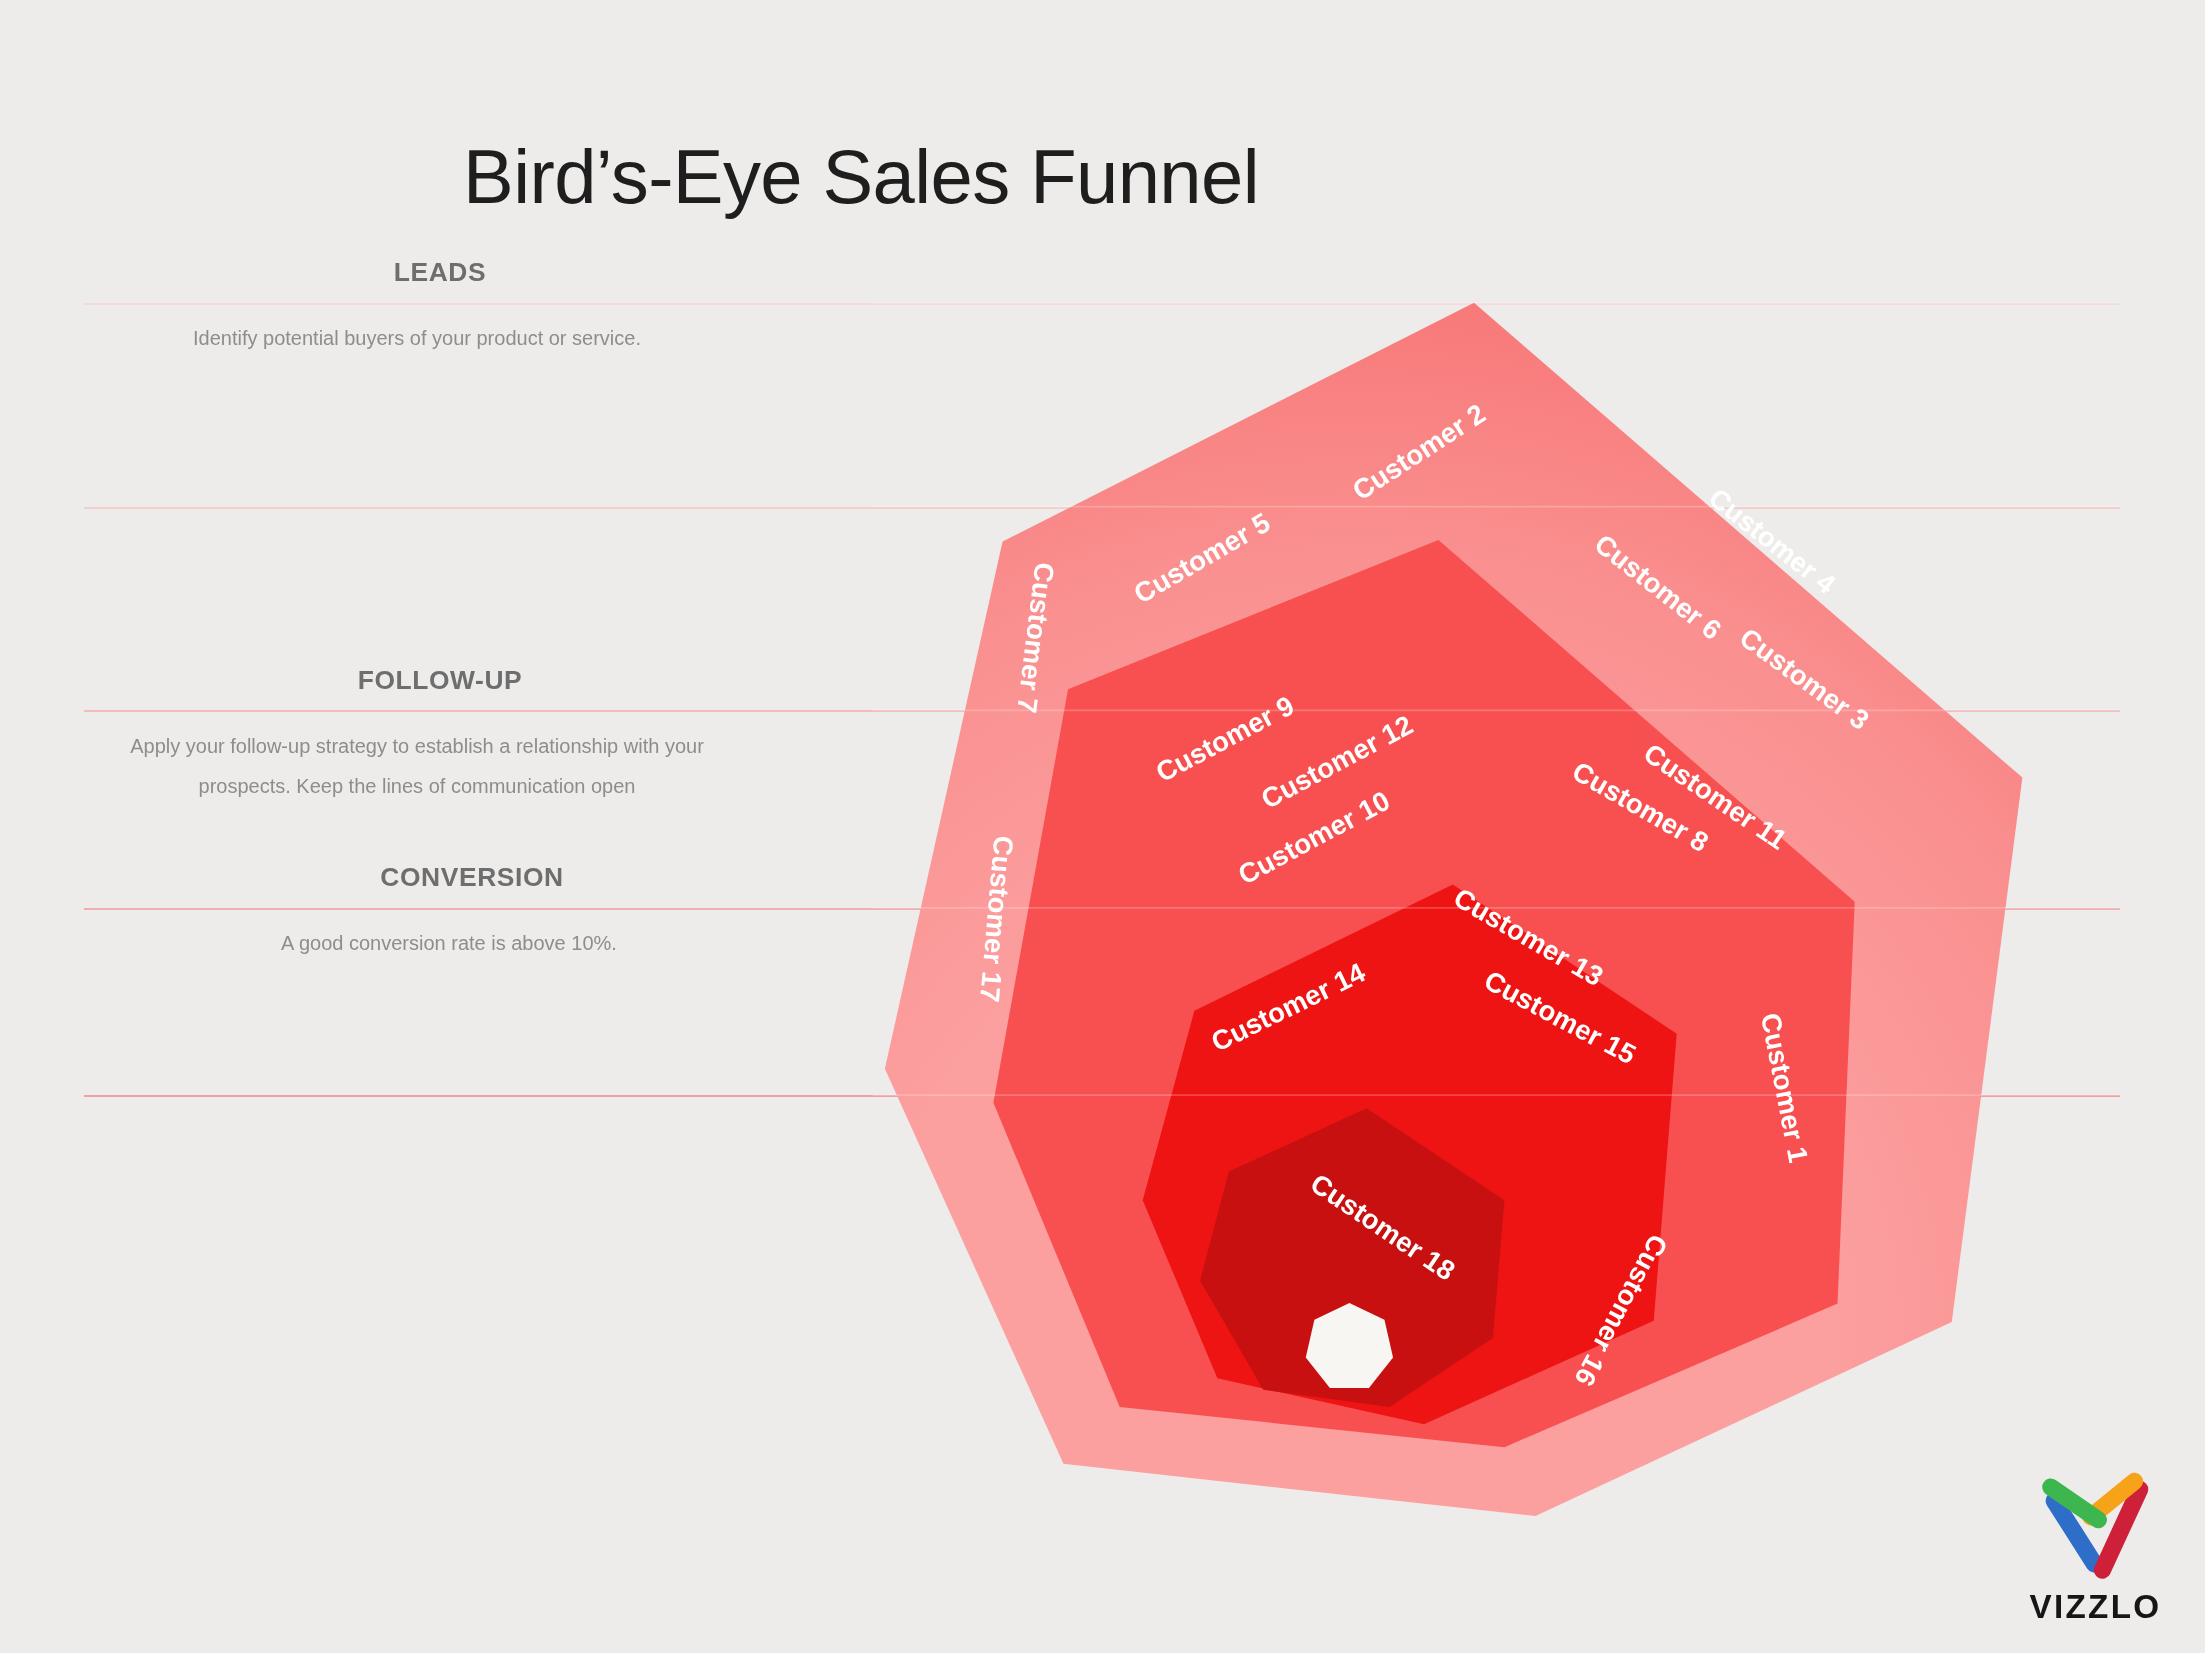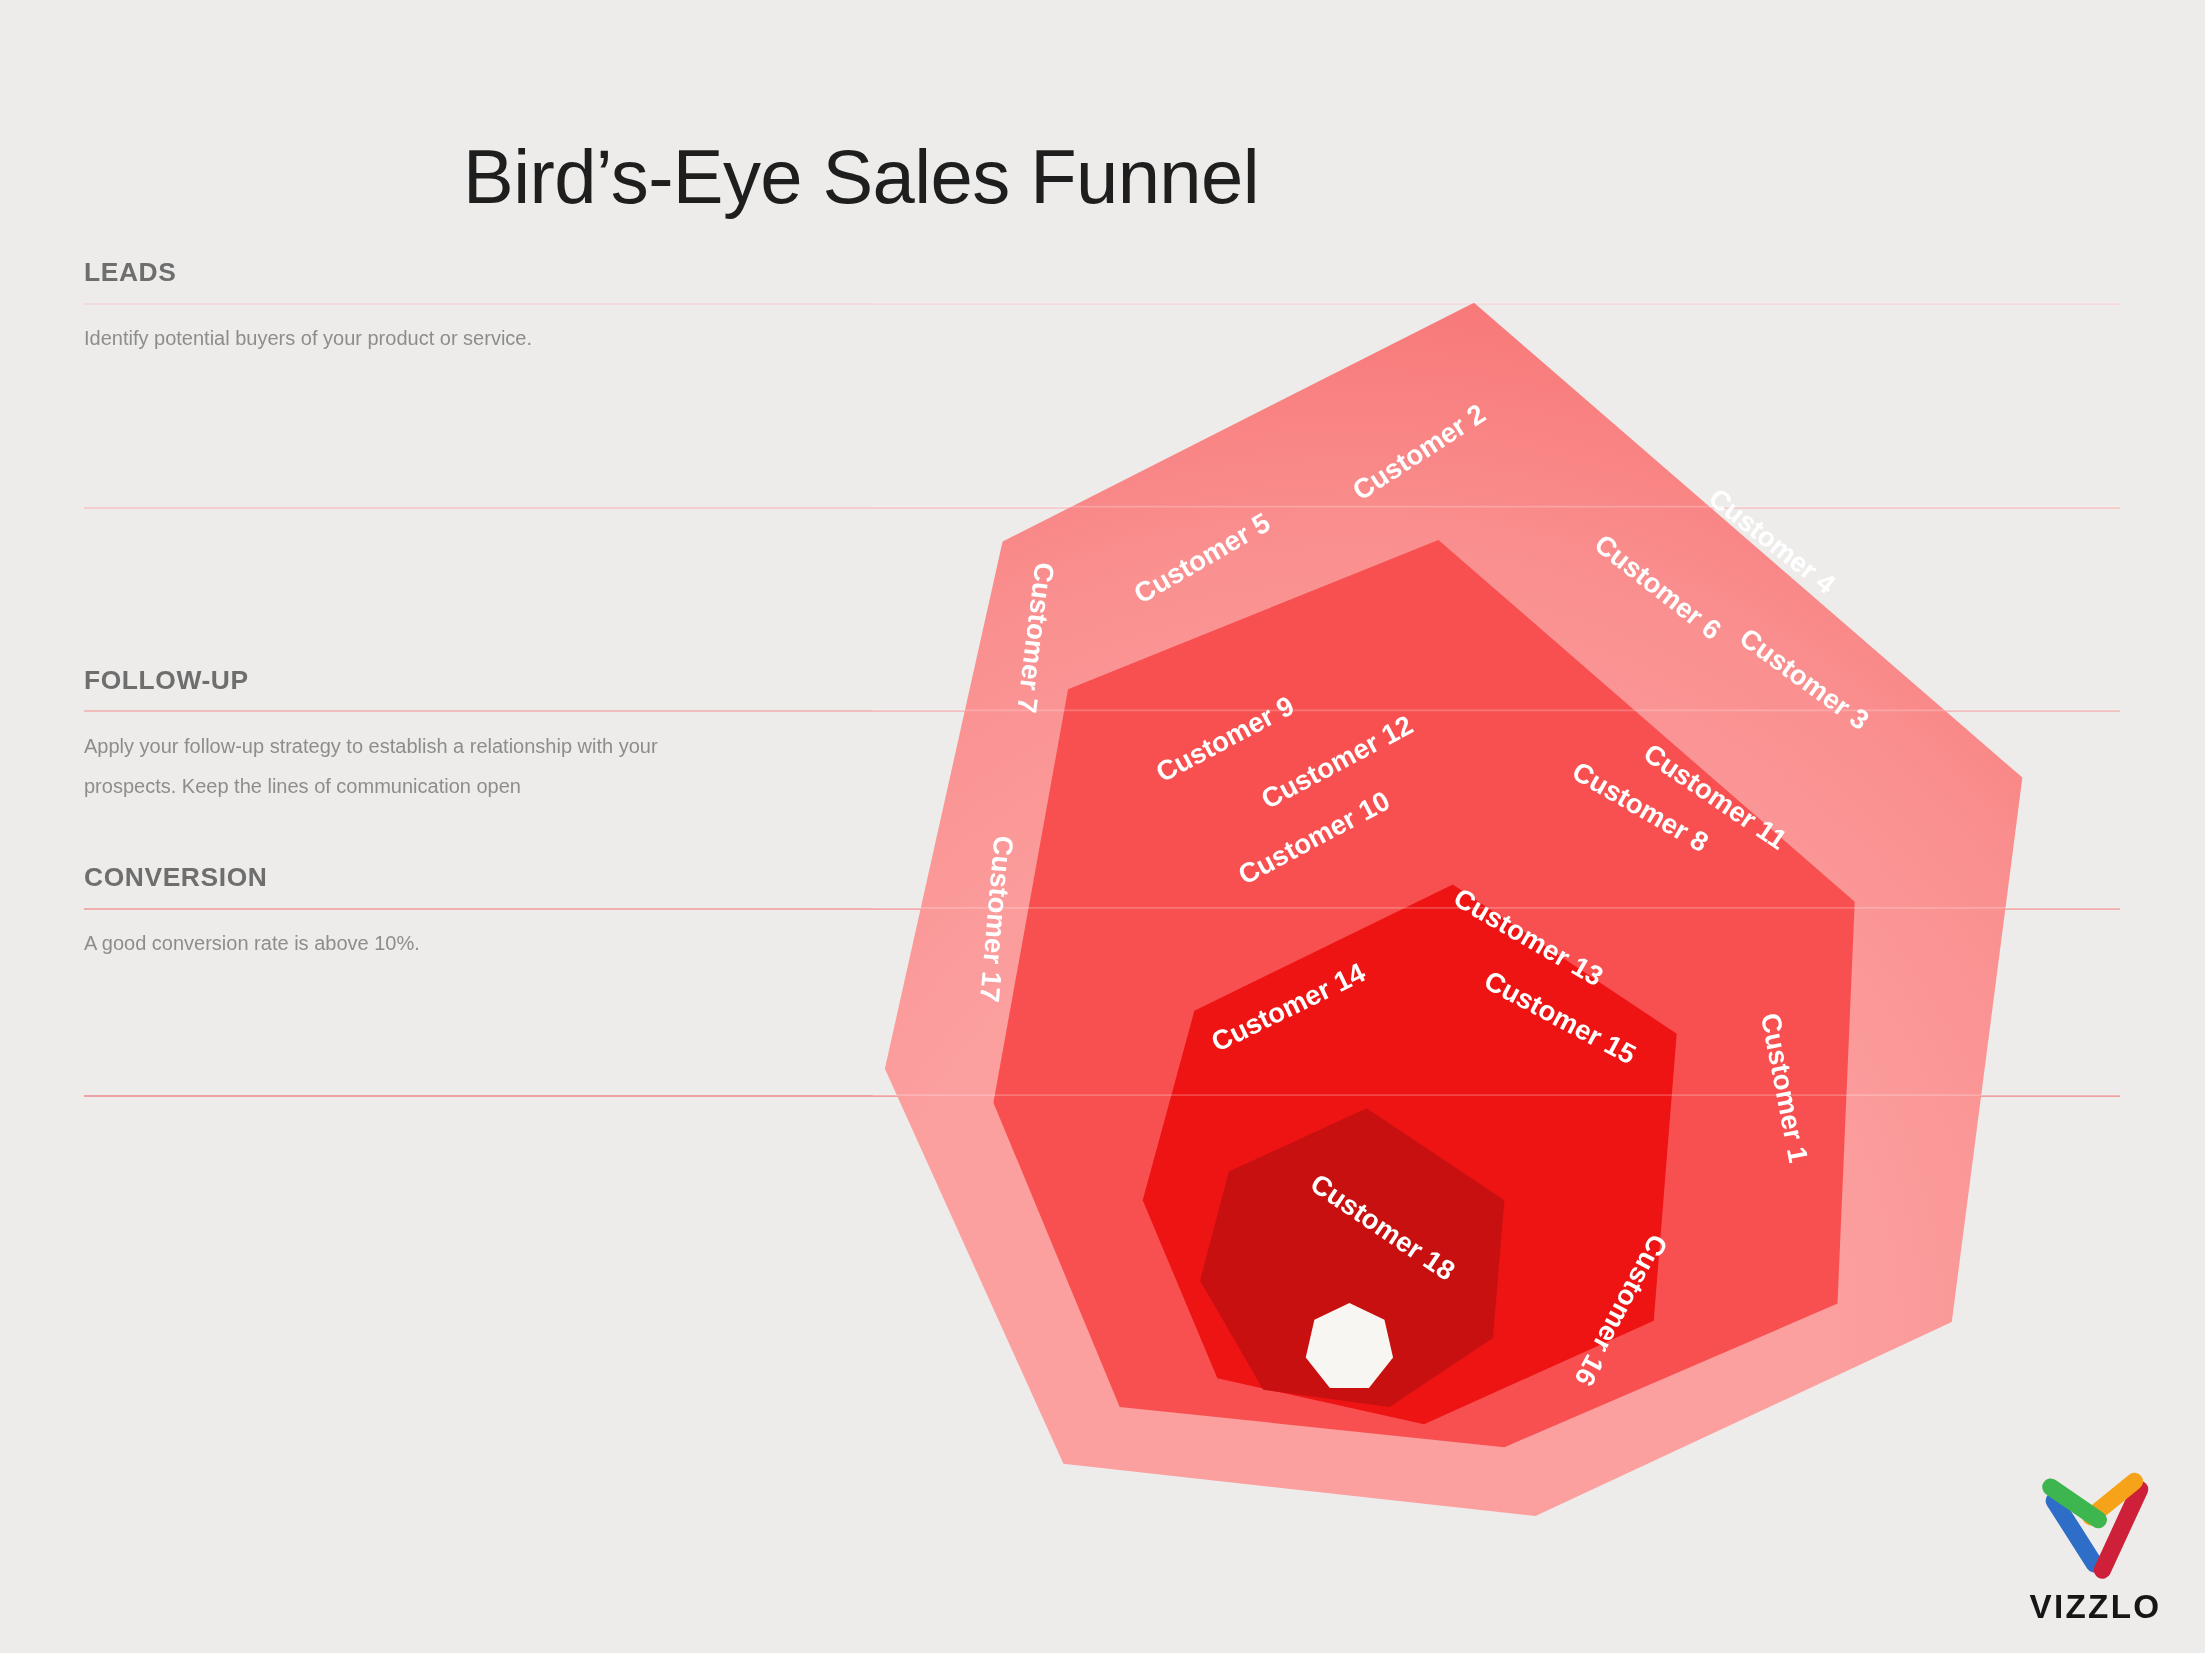--- a/index.html
+++ b/index.html
@@ -1,20 +1,20 @@
 <!DOCTYPE html>
 <html style="font-size:9.2px"><head>
 <meta charset="utf-8">
 <style>
   html,body{margin:0;padding:0;width:2205px;height:1654px;overflow:hidden;
     background:#EDECEA;font-family:"Liberation Sans",sans-serif;}
   .canvas{position:relative;width:1745px;height:1654px;background:#EDECEA;}
   .page-title{position:absolute;top:133px;left:0;right:23px;text-align:center;
     font-size:76px;font-weight:400;color:#1E1E1E;letter-spacing:-0.6px;}
-  .section{position:absolute;left:84px;width:712px;}
+  .section{position:absolute;left:84px;width:712px;text-align:center;}
   .section-name{font-size:26.4px;font-weight:700;color:#6E6E6E;letter-spacing:0.6px;}
   .section-desc{position:absolute;top:61px;width:666px;font-size:20px;
     line-height:40px;color:#8D8D8D;font-weight:400;}
   .rule{position:absolute;left:84px;width:2036px;height:1.7px;}
   .funnel-svg{position:absolute;left:0;top:0;pointer-events:none;}
   .ring-label{font-family:"Liberation Sans",sans-serif;font-size:48px;font-weight:700;
     fill:#FFFFFF;text-anchor:middle;dominant-baseline:middle;}
   .overlay-line{stroke:#FFFFFF;stroke-opacity:0.22;stroke-width:3px;}
   .logo{position:absolute;left:2021px;top:1462px;width:149px;height:167px;}
   .popper{position:absolute;top:57px;left:0;width:42px;height:42px;}
@@ -33,21 +33,21 @@
   <div class="rule" id="rule-4" style="top: 1095px; background: rgb(239, 162, 162);"></div>
 
   <div class="section" id="section-0" style="top: 257px;">
     <div class="section-name">LEADS</div>
     <div class="section-desc">Identify potential buyers of your product or service.</div>
   </div>
   <div class="section" id="section-2" style="top: 665px;">
     <div class="section-name">FOLLOW-UP</div>
     <div class="section-desc">Apply your follow-up strategy to establish a relationship with your prospects. Keep the lines of communication open</div>
   </div>
-  <div class="section" id="section-3" style="top: 862px;">
+  <div class="section" id="section-3" style="top: 862px; margin-left: 32px;">
     <div class="section-name">CONVERSION</div>
     <div class="section-desc">A good conversion rate is above 10%.</div>
   </div>
 
   <svg class="funnel-svg" id="funnel" width="2205" height="1654" viewBox="0 0 3840 2880">
     <defs>
       <radialGradient id="gradLeads" gradientUnits="userSpaceOnUse" cx="2350" cy="2350" r="1850">
         <stop offset="0.45" stop-color="#FC9F9F"></stop>
         <stop offset="0.75" stop-color="#FA9090"></stop>
         <stop offset="1" stop-color="#F87878"></stop>

